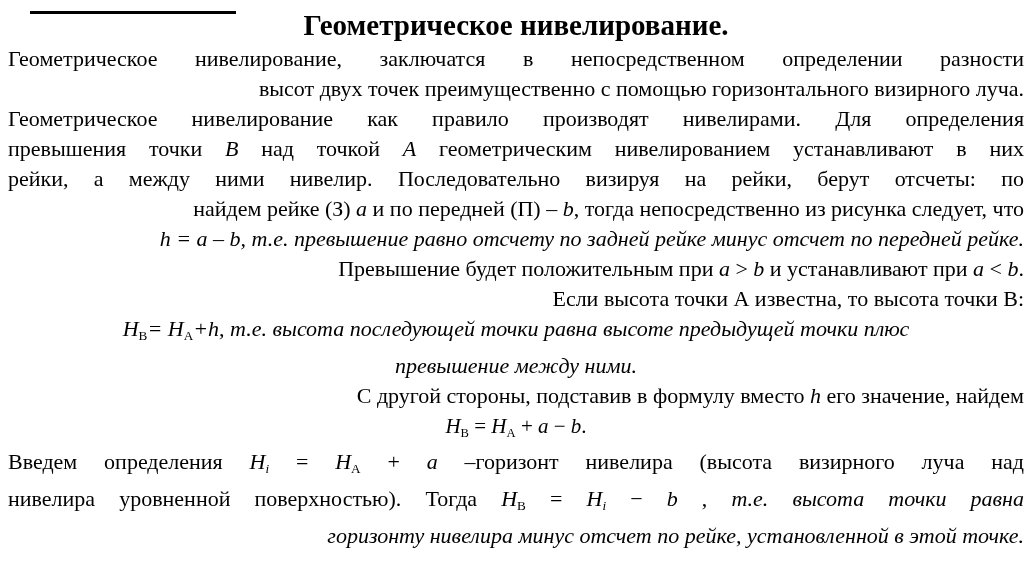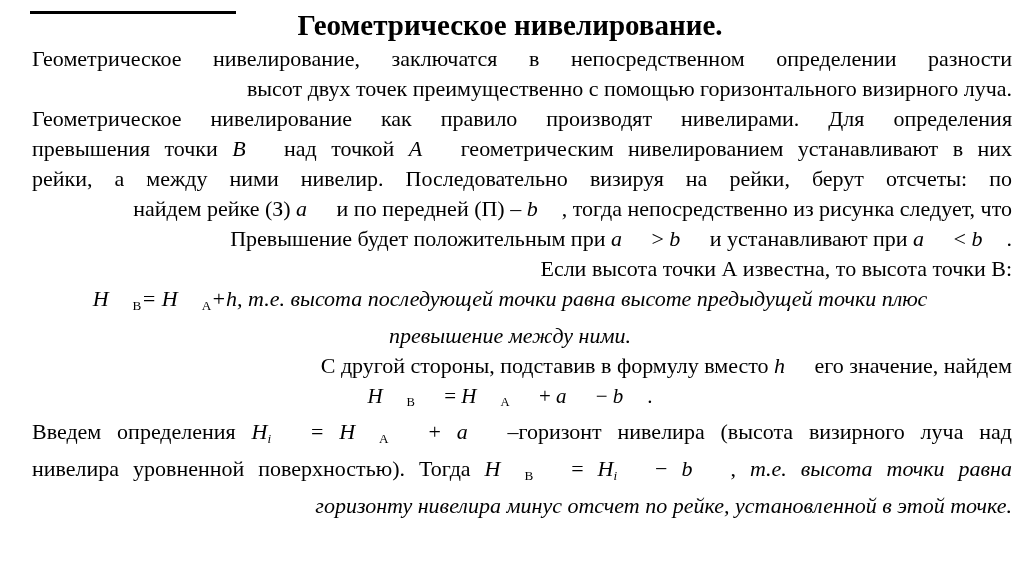--- a/index.html
+++ b/index.html
@@ -5,21 +5,21 @@
   html, body { margin: 0; padding: 0; }
   body {
     width: 1024px; height: 574px;
     overflow: hidden;
     font-family: "Liberation Serif", "DejaVu Serif", serif;
   }
   .slide {
     position: relative;
     width: 1024px; height: 574px;
     box-sizing: border-box;
-    padding: 8px 12px 0 8px;
+    padding: 8px 0 0 8px;
   }
   .top-rule {
     position: absolute;
     left: 30px; top: 11px;
     width: 206px; height: 3px;
   }
   .title {
     font-size: 29px;
     font-weight: bold;
     text-align: center;
@@ -27,21 +27,21 @@
     margin: 0 0 2px 0;
   }
   .line {
     font-size: 22px;
     line-height: 30px;
   }
   .align-justify { text-align: justify; text-align-last: justify; }
   .align-left   { text-align: right; }
   .align-center { text-align: center; }
   .size-lg { font-size: 21px; }
-  .rm   { font-style: normal; margin-left: 24px; }
+  .rm   { font-style: normal; }
   .it   { font-style: italic; }
   .math { font-style: italic; }
   .sub {
     font-size: 60%;
     vertical-align: -0.28em;
     letter-spacing: 0;
   }
 </style>
 </head>
 <body style="background: rgb(255, 255, 255); color: rgb(0, 0, 0);">
@@ -49,20 +49,21 @@
 <div class="slide">
   <div class="top-rule" style="background: rgb(0, 0, 0);"></div>
   <h1 class="title">Геометрическое нивелирование.</h1>
   <div>
       <div class="line align-justify"><span class="rm">Геометрическое нивелирование, заключатся в непосредственном определении разности</span></div>
       <div class="line align-left"><span class="rm">высот двух точек преимущественно с помощью горизонтального визирного луча.</span></div>
       <div class="line align-justify"><span class="rm">Геометрическое нивелирование как правило производят нивелирами. Для определения</span></div>
       <div class="line align-justify"><span class="rm">превышения точки </span><span class="it">B</span><span class="rm"> над точкой </span><span class="it">A</span><span class="rm"> геометрическим нивелированием устанавливают в них</span></div>
       <div class="line align-justify"><span class="rm">рейки, а между ними нивелир. Последовательно визируя на рейки, берут отсчеты: по</span></div>
       <div class="line align-left"><span class="rm">найдем рейке (З) </span><span class="it">a</span><span class="rm"> и по передней (П) – </span><span class="it">b</span><span class="rm">, тогда непосредственно из рисунка следует, что</span></div>
+      <div class="line align-left"><span class="it">h = a – b, т.е. превышение равно отсчету по задней рейке минус отсчет по передней рейке.</span></div>
       <div class="line align-left"><span class="rm">Превышение будет положительным при </span><span class="math">a</span><span class="rm"> &gt; </span><span class="math">b</span><span class="rm"> и устанавливают при </span><span class="math">a</span><span class="rm"> &lt; </span><span class="math">b</span><span class="rm">.</span></div>
       <div class="line align-left"><span class="rm">Если высота точки А известна, то высота точки В:</span></div>
       <div class="line align-center"><span class="it">H</span><span class="rm sub">В</span><span class="it">= </span><span class="it">H</span><span class="rm sub">А</span><span class="it">+h, т.е. высота последующей точки равна высоте предыдущей точки плюс</span></div>
       <div class="line align-center"><span class="it">превышение между ними.</span></div>
       <div class="line align-left"><span class="rm">С другой стороны, подставив в формулу вместо </span><span class="it">h</span><span class="rm"> его значение, найдем</span></div>
       <div class="line align-center size-lg"><span class="math">H</span><span class="rm sub">В</span><span class="rm"> = </span><span class="math">H</span><span class="rm sub">А</span><span class="rm"> + </span><span class="math">a</span><span class="rm"> − </span><span class="math">b</span><span class="rm">.</span></div>
       <div class="line align-justify"><span class="rm">Введем определения </span><span class="math">H</span><span class="it sub">i</span><span class="rm"> = </span><span class="math">H</span><span class="rm sub">А</span><span class="rm"> + </span><span class="math">a</span><span class="rm"> –горизонт нивелира (высота визирного луча над</span></div>
       <div class="line align-justify"><span class="rm">нивелира уровненной поверхностью). Тогда </span><span class="math">H</span><span class="rm sub">В</span><span class="rm"> = </span><span class="math">H</span><span class="it sub">i</span><span class="rm"> − </span><span class="math">b</span><span class="rm"> , </span><span class="it">т.е. высота точки равна</span></div>
       <div class="line align-left"><span class="it">горизонту нивелира минус отсчет по рейке, установленной в этой точке.</span></div>
     </div>

